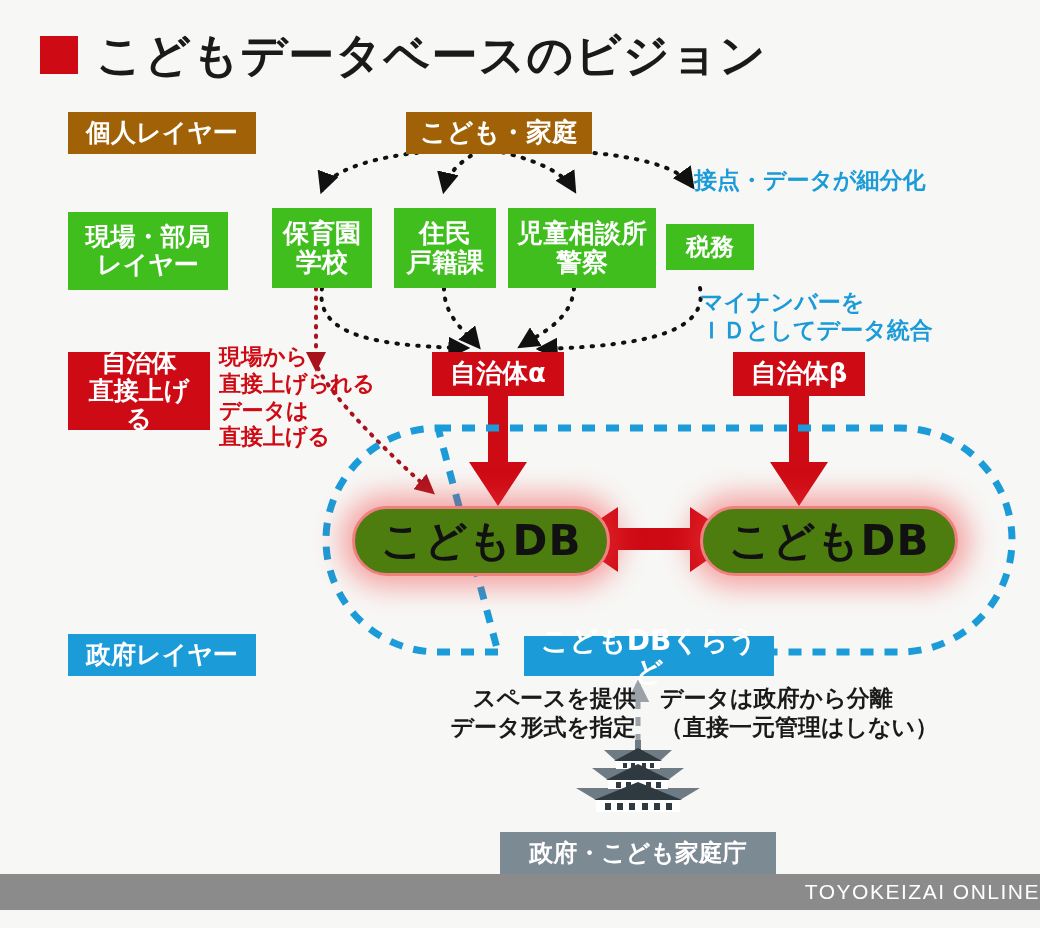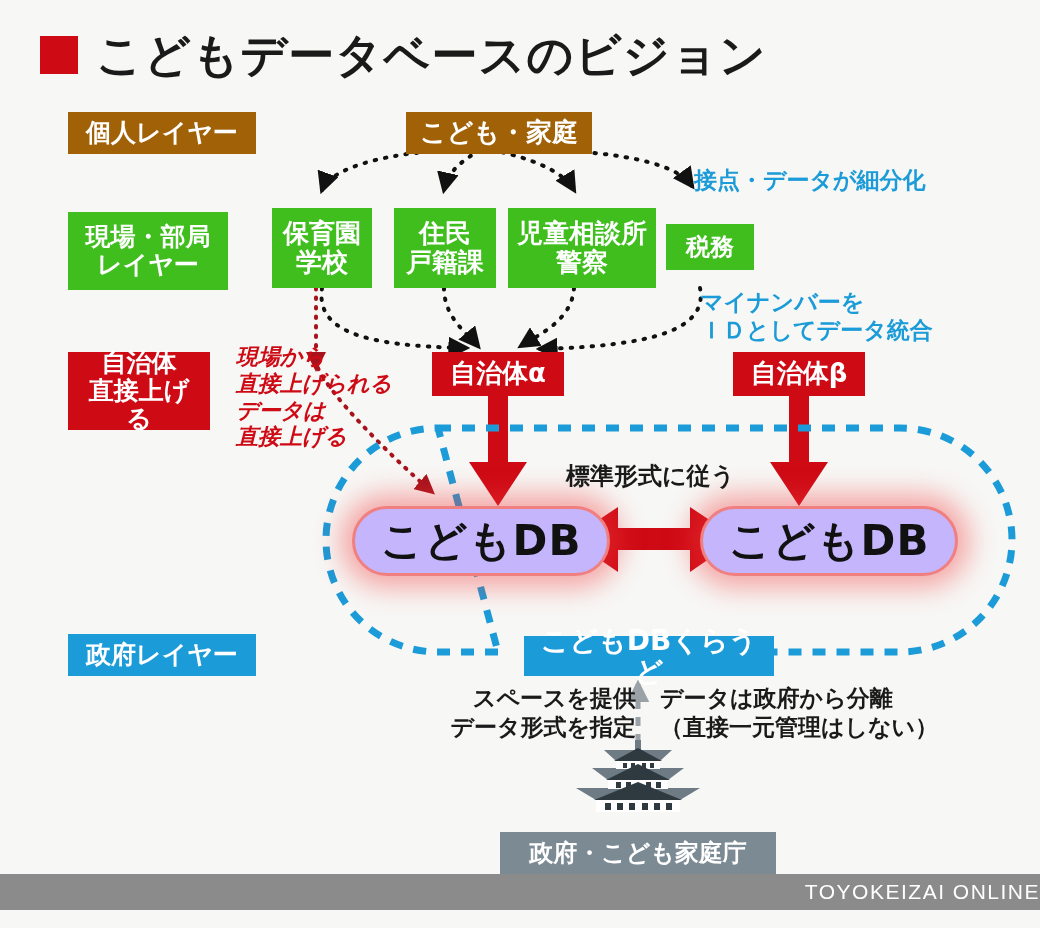--- a/index.html
+++ b/index.html
@@ -28,21 +28,21 @@
   .gray{background:#7C8A94;}
 
   
   .layer-chip{font-size:25px;padding:4px 10px;}
 
   
   .node{font-size:26px;padding:3px 8px;}
   .node-small{font-size:24px;}
 
   
-  .db{position:absolute;box-sizing:border-box;background:#c4b5fd;border:3px solid #f08080;
+  .db{position:absolute;box-sizing:border-box;background:#4d7c0f;border:3px solid #f08080;
       border-radius:44px;display:flex;align-items:center;justify-content:center;
       font-size:42px;font-weight:bold;color:#111;letter-spacing:1px;
       box-shadow:0 0 26px 12px rgba(240,60,60,.42);}
 
   
   .anno{position:absolute;font-weight:bold;line-height:1.22;white-space:pre-line;}
   .anno-blue{color:#1B9BD8;font-size:23px;}
   .anno-red{color:#CE0A15;font-size:22px;text-align:left;}
   .anno-black{color:#1a1a1a;font-size:24px;}
   .anno-bottom{color:#1a1a1a;font-size:23px;line-height:1.25;white-space:pre-line;}
@@ -186,26 +186,25 @@
 
   <div class="box blue node" style="left:524px;top:636px;width:250px;height:40px;font-size:28px;">こどもDBくらうど</div>
 
   <div class="box gray node" style="left:500px;top:832px;width:276px;height:42px;font-size:24px;">政府・こども家庭庁</div>
 
   <div class="anno anno-blue" style="left:694px;top:166px;">接点・データが細分化</div>
 
   <div class="anno anno-blue" style="left:700px;top:288px;">マイナンバーを
 ＩＤとしてデータ統合</div>
 
-  <div class="anno anno-red" style="left:236px;top:344px;font-style:italic;">現場から
+  <div class="anno anno-red" style="left:219px;top:344px;">現場から
 直接上げられる
 データは
 直接上げる</div>
 
-  <div class="anno anno-black" style="left:566px;top:462px;">標準形式に従う</div>
 
   <div class="anno anno-bottom" style="left:440px;top:684px;text-align:right;width:196px;">スペースを提供
 データ形式を指定</div>
 
   <div class="anno anno-bottom" style="left:660px;top:684px;text-align:left;width:300px;">データは政府から分離
 （直接一元管理はしない）</div>
 
   <div class="footer">
     <span>TOYOKEIZAI ONLINE</span>
   </div>

